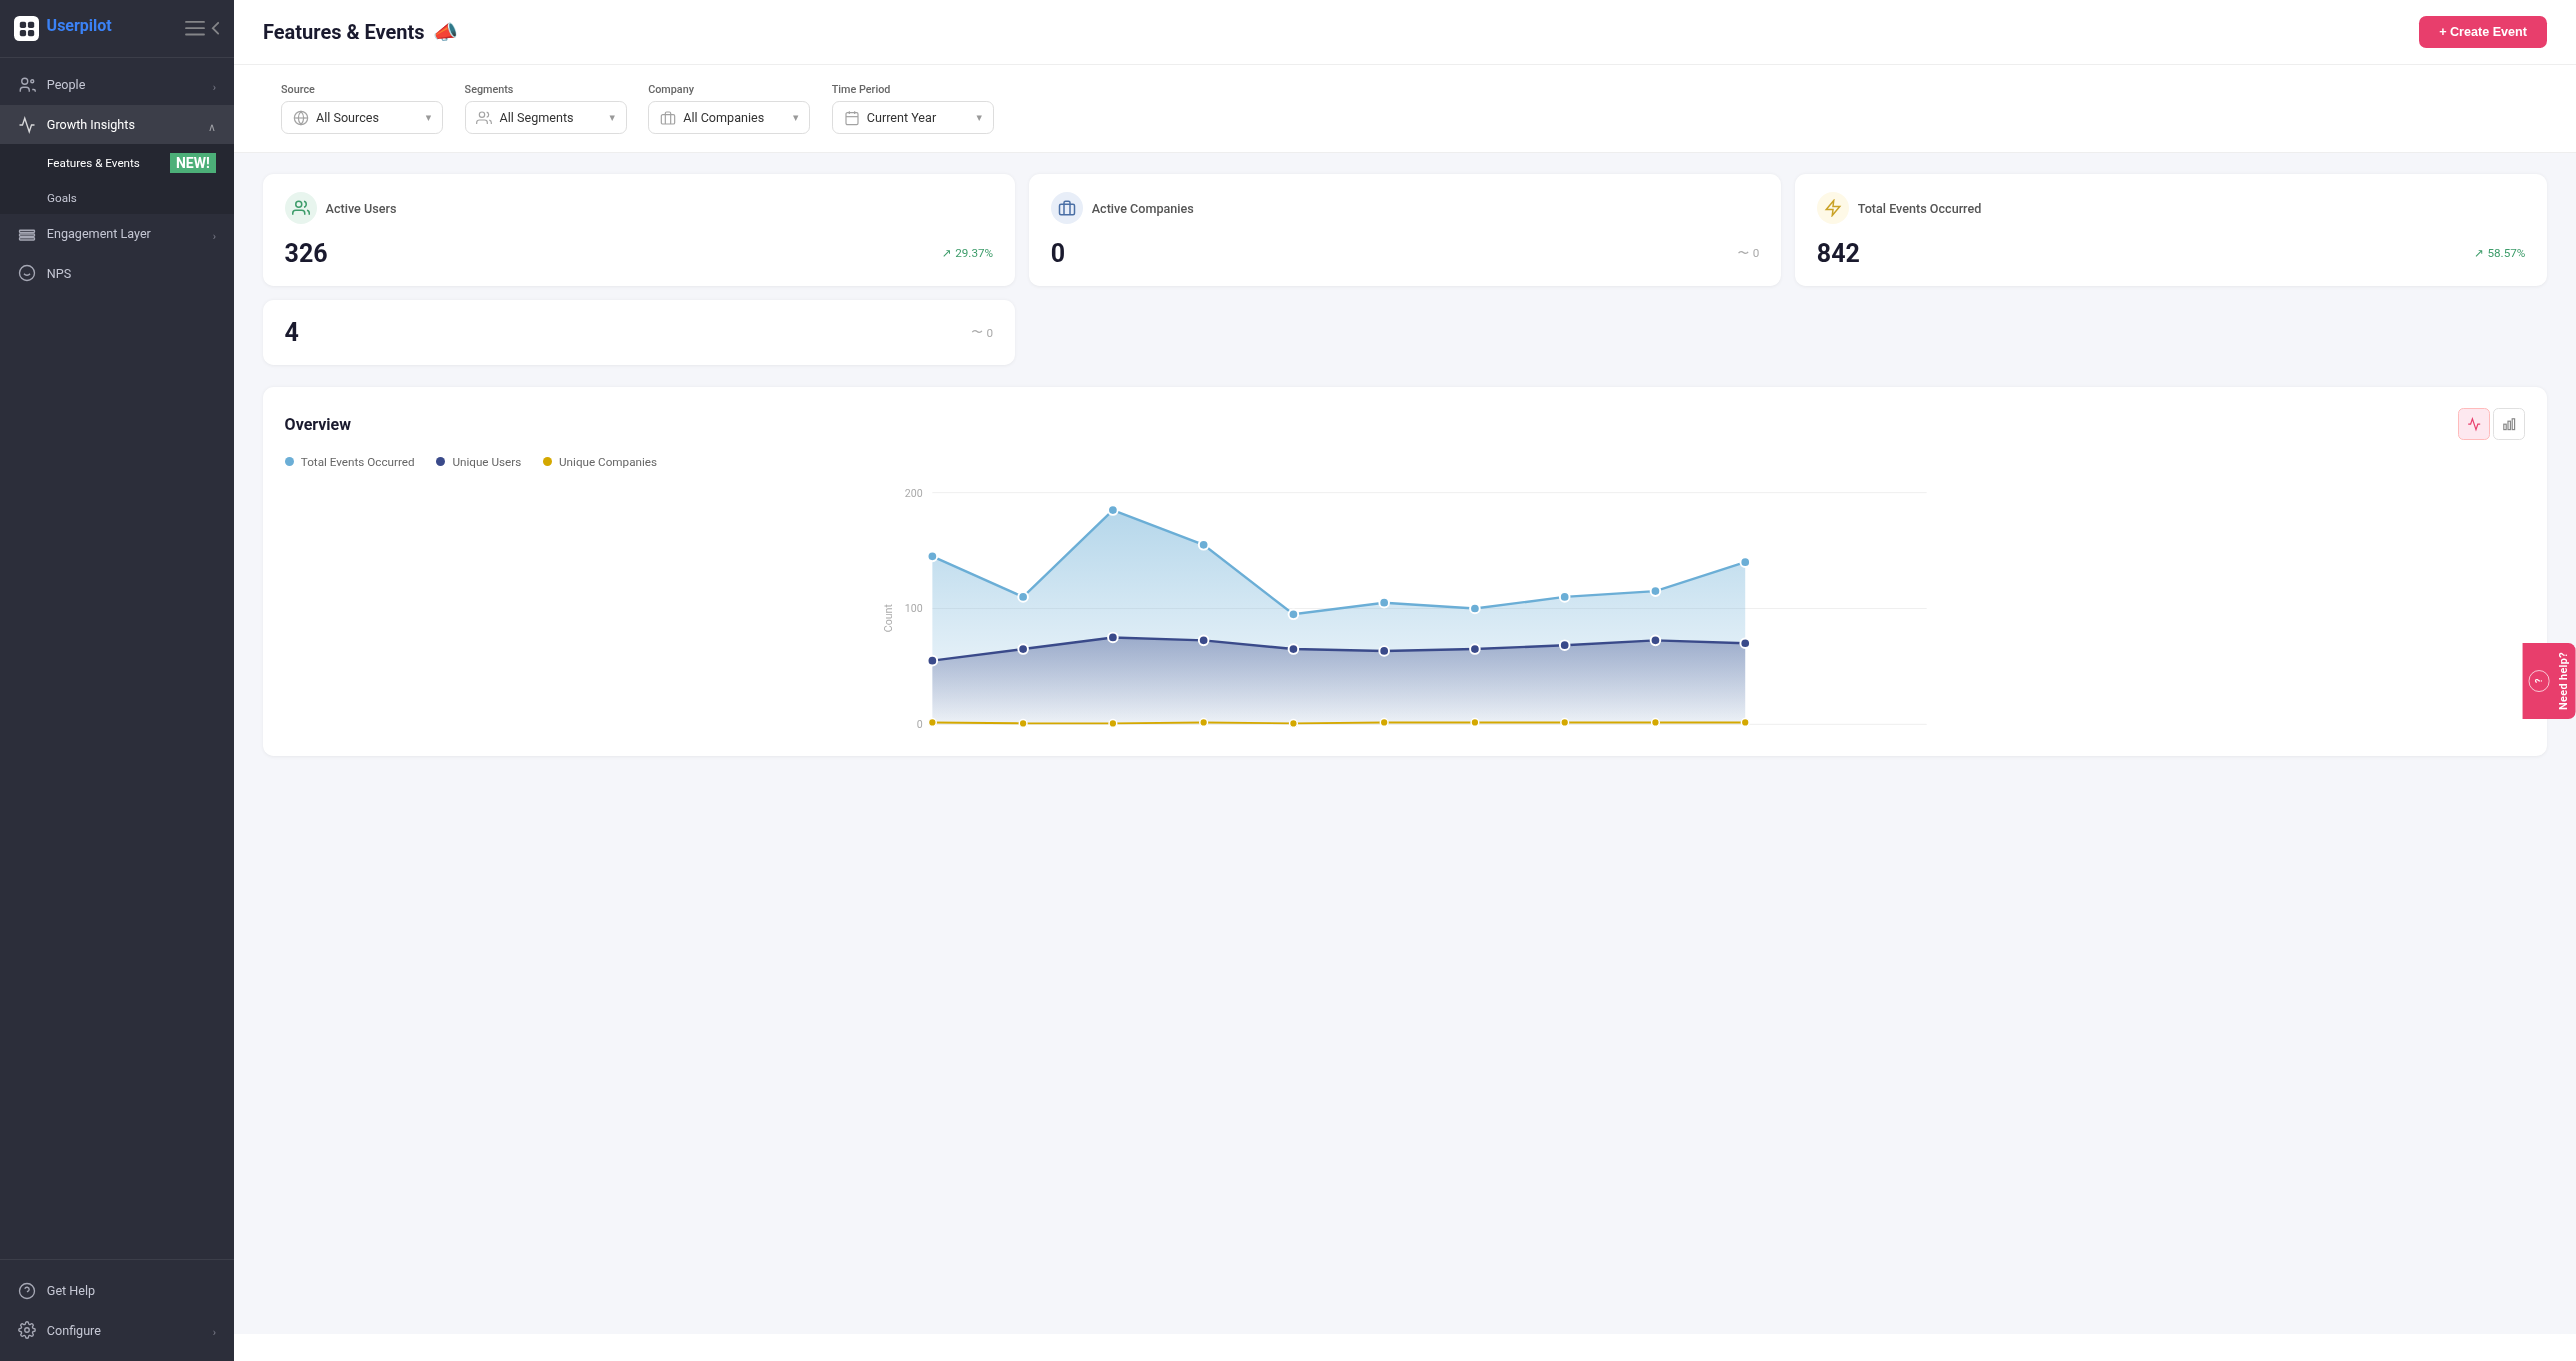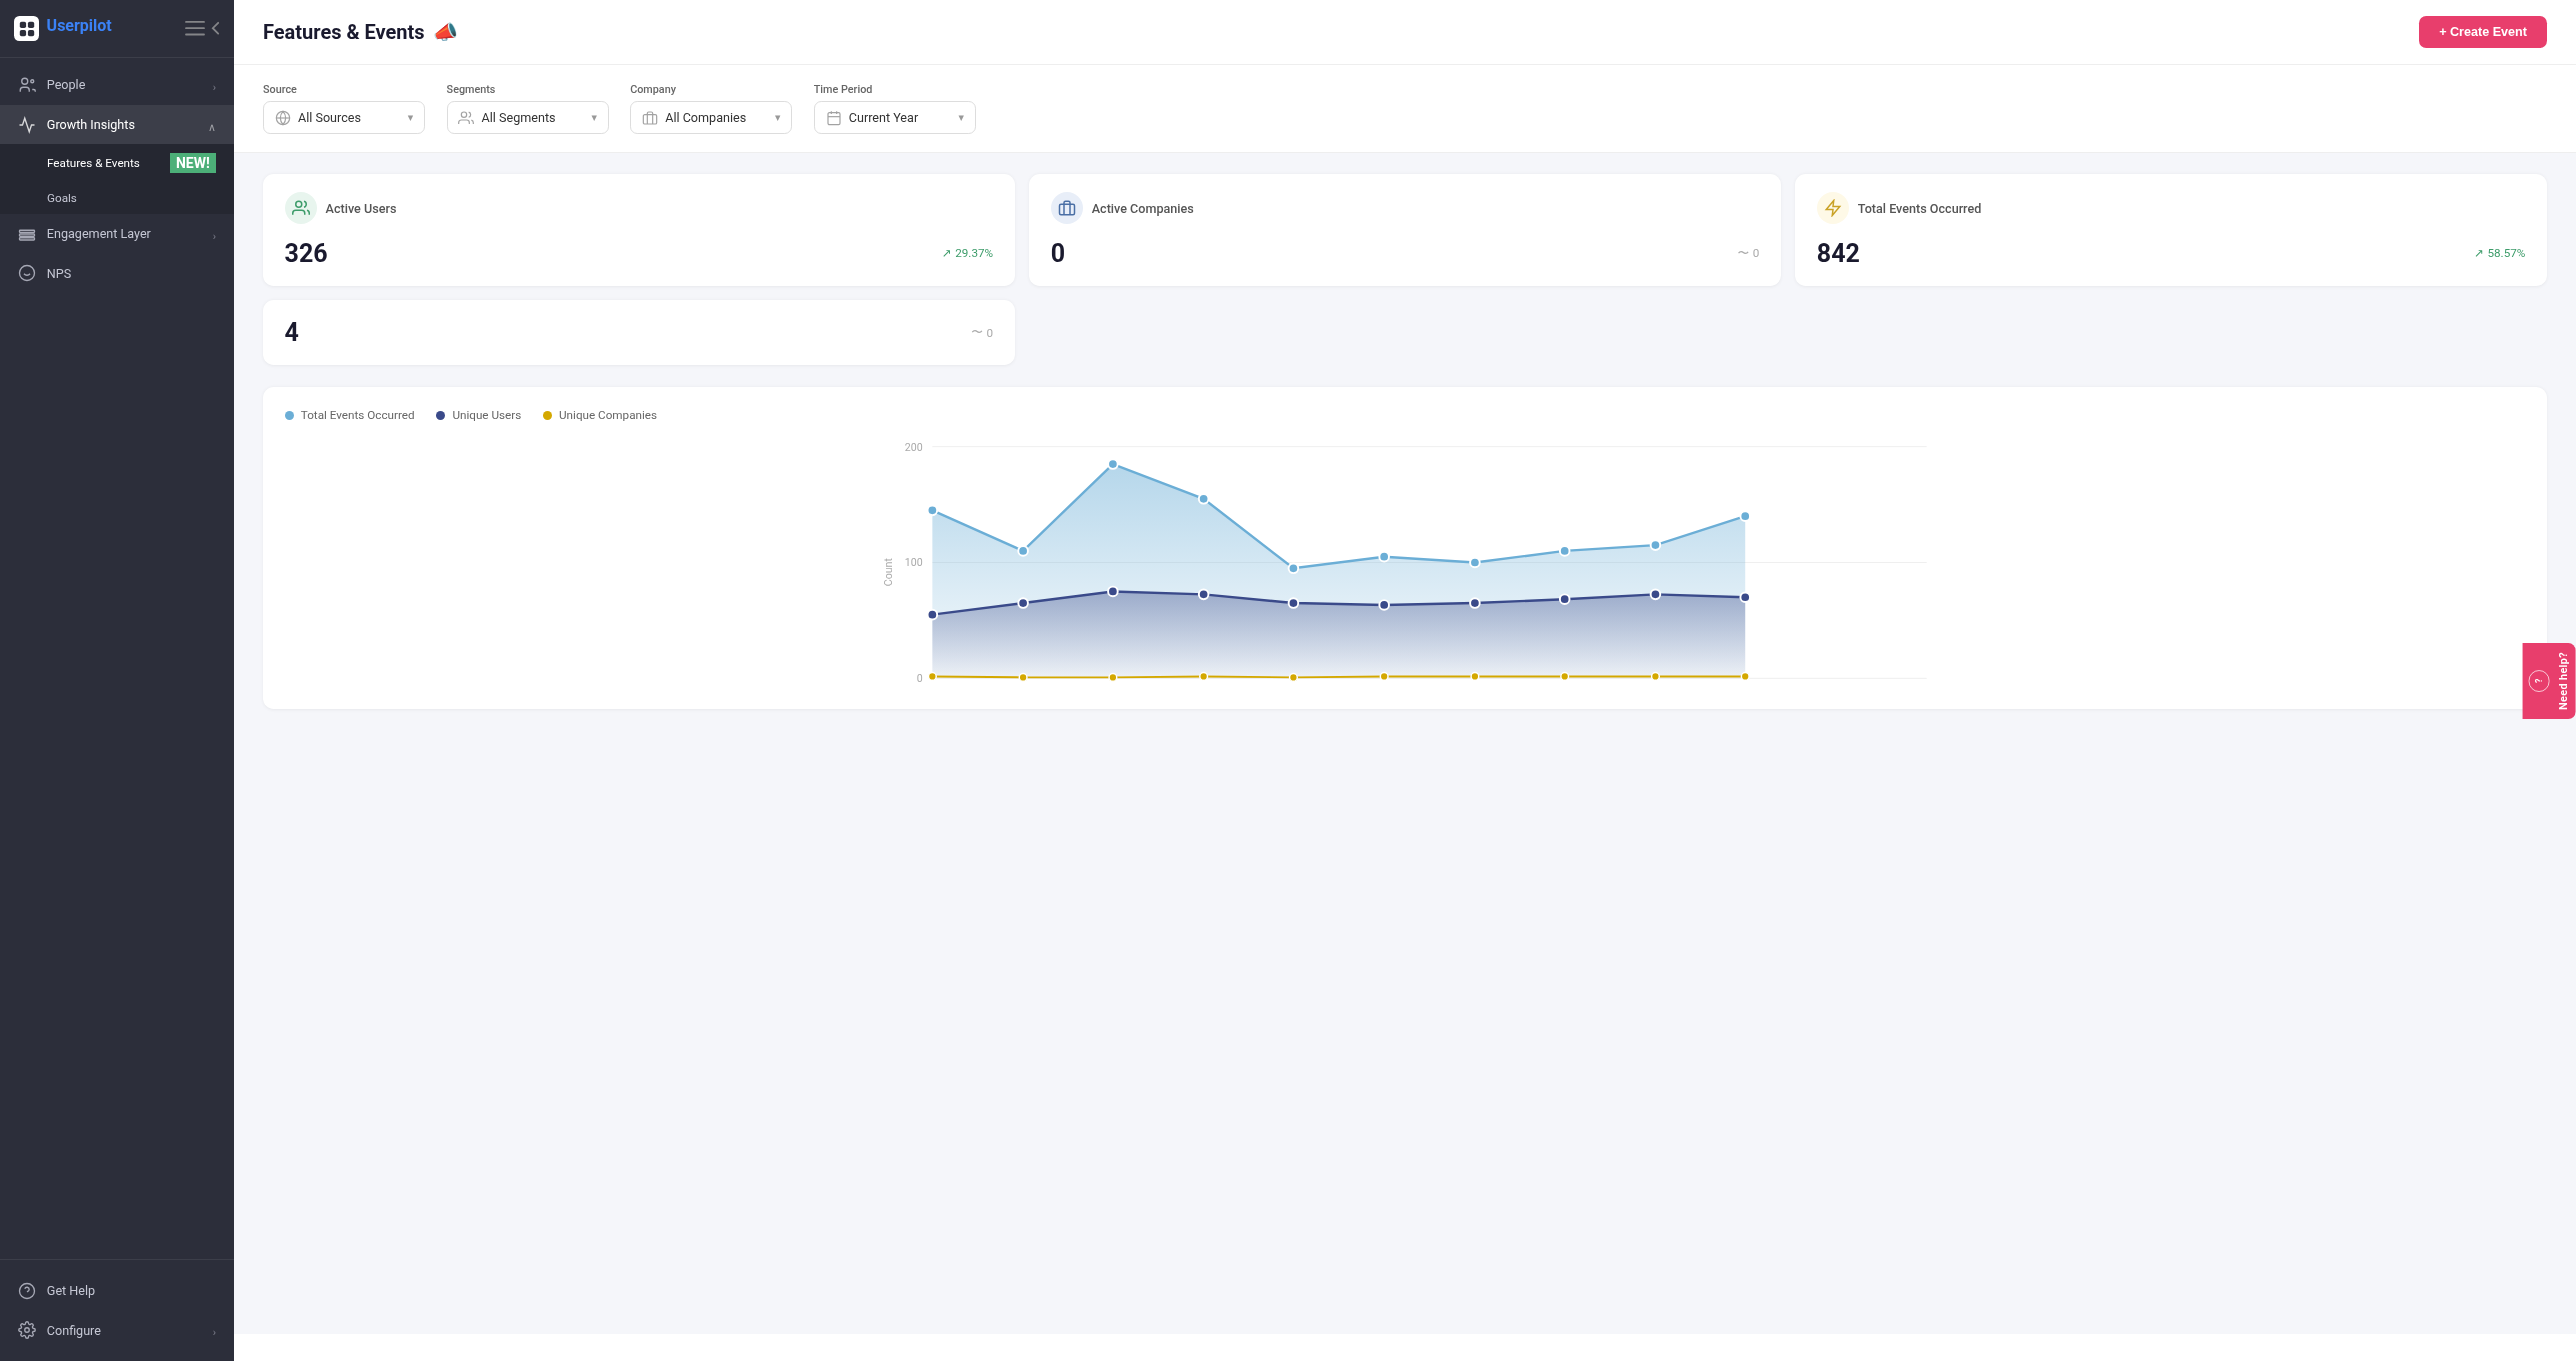--- a/index.html
+++ b/index.html
@@ -103,21 +103,21 @@
       display: flex;
       align-items: center;
       gap: 5.4px;
     }
 
     
     .filters-row {
       display: flex;
       align-items: flex-end;
       gap: 21.6px;
-      padding: 18px 29px;
+      padding: 18px 47px;
       background: #fff;
       border-bottom: 0.9px solid #eee;
     }
     .filter-group { display: flex; flex-direction: column; gap: 5.4px; min-width: 162px; }
     .filter-label { font-size: 10.8px; color: #666; font-weight: 500; }
     .filter-select {
       display: flex;
       align-items: center;
       gap: 7.2px;
       border: 0.9px solid #ddd;
@@ -512,20 +512,37 @@
           <span class="stat-value">4</span>
           <span class="stat-change neutral">
             <span>〜</span>
             <span>0</span>
           </span>
         </div>
       </div>
     </div>
 
     <div class="overview-card">
+      <div class="overview-header">
+        <span class="overview-title">Overview</span>
+        <div class="chart-toggle">
+          <button class="chart-toggle-btn active">
+            <svg width="14.4" height="14.4" viewBox="0 0 24 24" fill="none" stroke="currentColor" stroke-width="2">
+                <polyline points="22 12 18 12 15 21 9 3 6 12 2 12"></polyline>
+              </svg>
+          </button>
+          <button class="chart-toggle-btn">
+            <svg width="14.4" height="14.4" viewBox="0 0 24 24" fill="none" stroke="currentColor" stroke-width="2">
+                <rect x="3" y="12" width="4" height="9"></rect>
+                <rect x="10" y="7" width="4" height="14"></rect>
+                <rect x="17" y="3" width="4" height="18"></rect>
+              </svg>
+          </button>
+        </div>
+      </div>
 
       <div class="chart-legend">
         <div class="legend-item">
           <div class="legend-dot" style="background:#6baed6"></div>
           <span>Total Events Occurred</span>
         </div>
         <div class="legend-item">
           <div class="legend-dot" style="background:#3a4a8a"></div>
           <span>Unique Users</span>
         </div>

